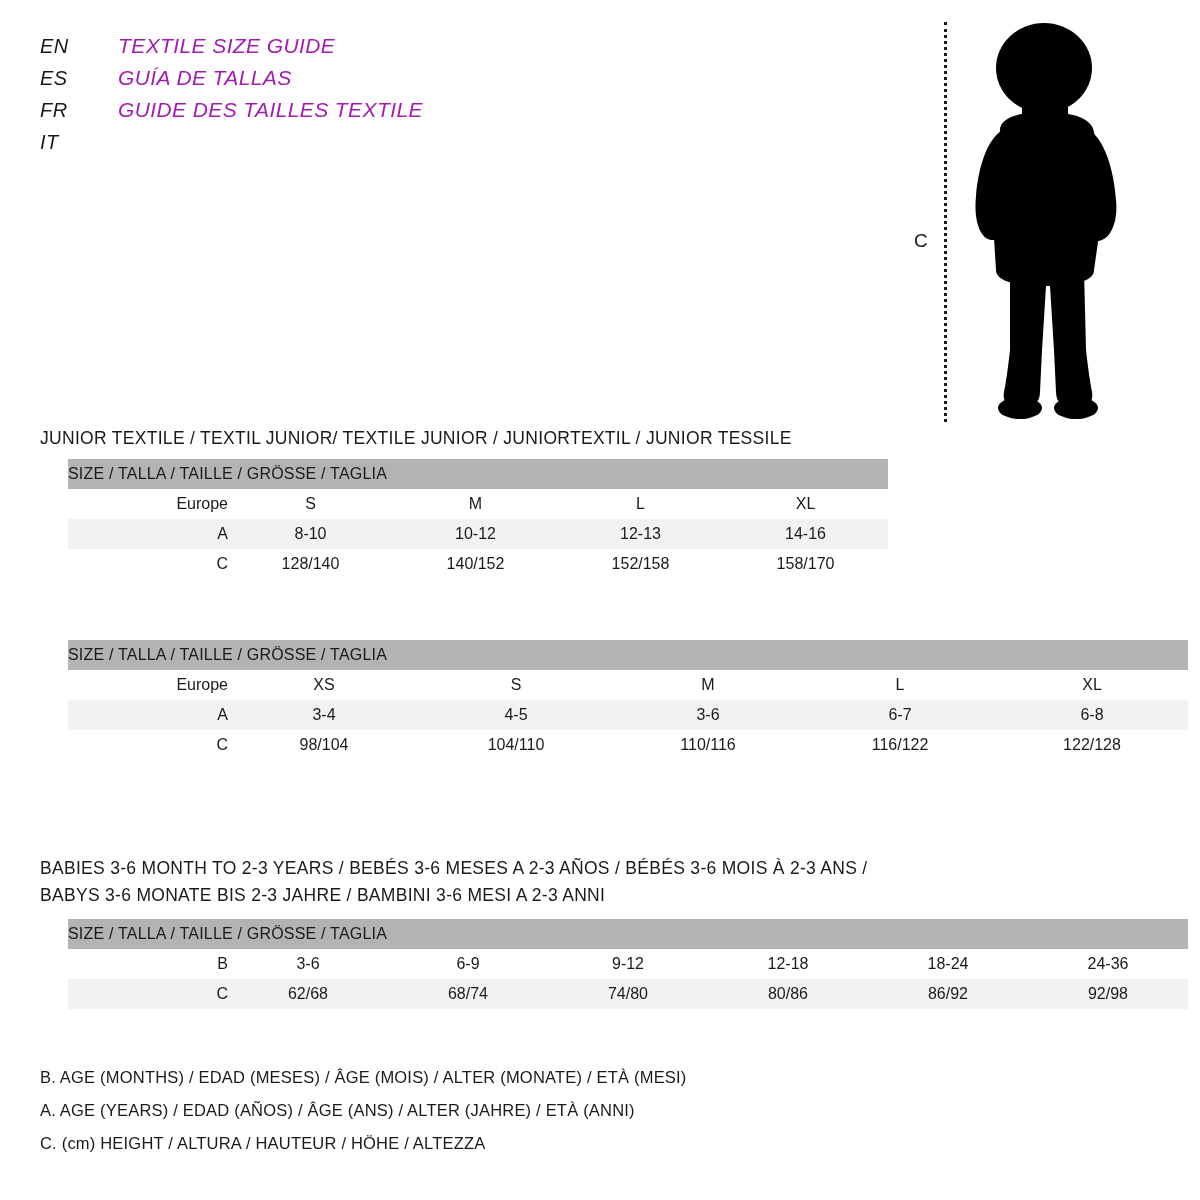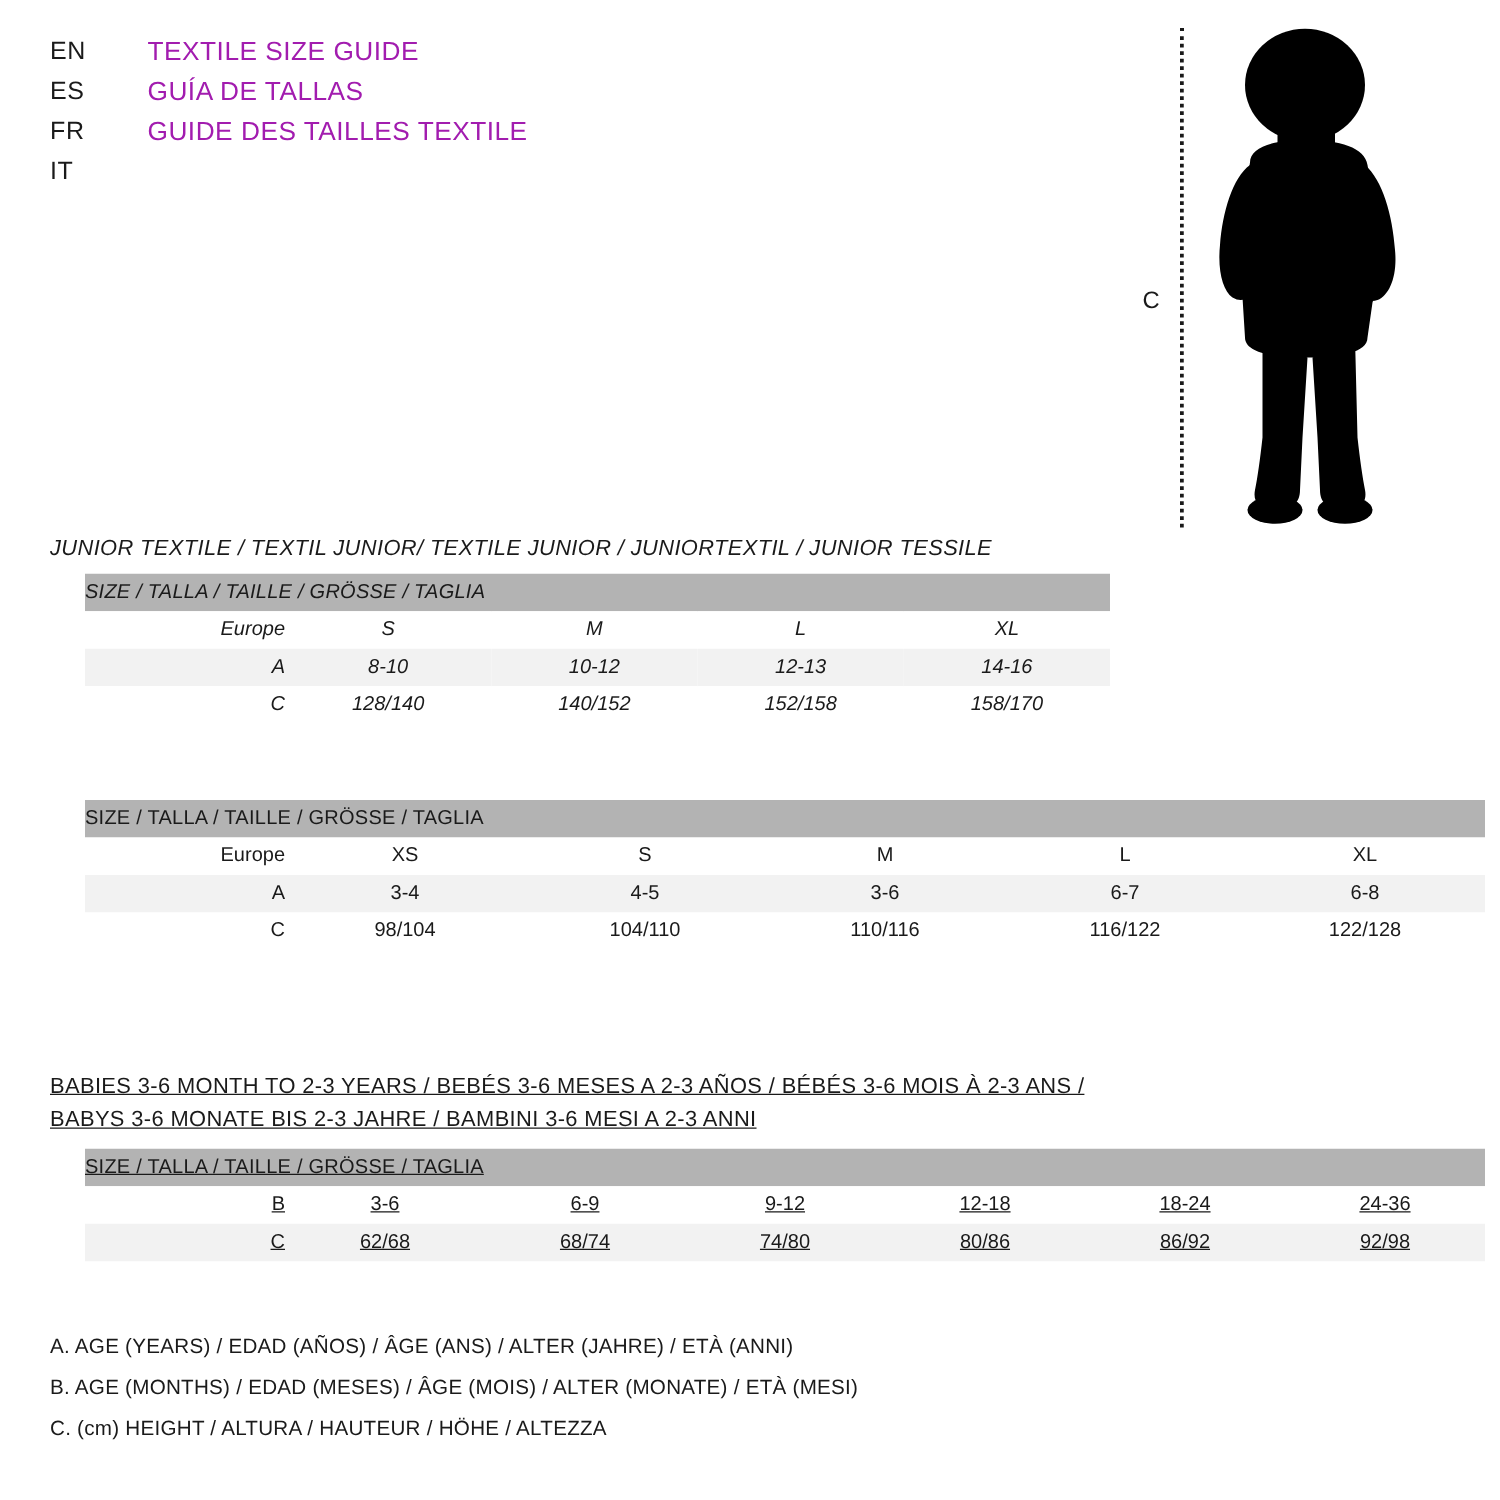--- a/index.html
+++ b/index.html
@@ -18,22 +18,23 @@
 
   
   .lang-block {
     position: absolute;
     top: 30px;
     left: 40px;
     width: 620px;
   }
   .lang-row {
     display: flex;
-    align-items: flex-start;
+    align-items: center;
     height: 32px;
+    font-style: italic;
   }
   .lang-code {
     width: 78px;
     font-size: 20px;
     letter-spacing: 0.5px;
     color: #1a1a1a;
   }
   .lang-title {
     font-size: 21px;
     letter-spacing: 0.4px;
@@ -186,21 +187,21 @@
                C 142 382, 136 388, 124 388
                C 110 388, 104 382, 104 372
                L 102 330 L 98 266 Z"></path>
 
       <ellipse cx="68" cy="388" rx="22" ry="11"></ellipse>
       <ellipse cx="124" cy="388" rx="22" ry="11"></ellipse>
     </g>
   </svg>
 </div>
 
-<div class="section" style="top:428px;font-style:italic;">
+<div class="section" style="top:428px;">
   <div class="section-heading">JUNIOR TEXTILE / TEXTIL JUNIOR/ TEXTILE JUNIOR / JUNIORTEXTIL / JUNIOR TESSILE</div>
   <table class="size-table" style="width:820px;">
     <colgroup>
       <col style="width:160px;">
       <col style="width:165px;">
       <col style="width:165px;">
       <col style="width:165px;">
       <col style="width:165px;">
     </colgroup>
     <tbody>
@@ -267,21 +268,21 @@
         <td class="val-cell">98/104</td>
         <td class="val-cell">104/110</td>
         <td class="val-cell">110/116</td>
         <td class="val-cell">116/122</td>
         <td class="val-cell">122/128</td>
       </tr>
     </tbody>
   </table>
 </div>
 
-<div class="section" style="top:855px;text-decoration:underline;">
+<div class="section" style="top:855px;">
   <div class="section-heading two-line">
     <div>BABIES 3-6 MONTH TO 2-3 YEARS / BEBÉS 3-6 MESES A 2-3 AÑOS / BÉBÉS 3-6 MOIS À 2-3 ANS /</div>
     <div>BABYS 3-6 MONATE BIS 2-3 JAHRE / BAMBINI 3-6 MESI A 2-3 ANNI</div>
   </div>
   <table class="size-table" style="width:1120px;">
     <colgroup>
       <col style="width:160px;">
       <col style="width:160px;">
       <col style="width:160px;">
       <col style="width:160px;">
@@ -309,16 +310,16 @@
         <td class="val-cell">74/80</td>
         <td class="val-cell">80/86</td>
         <td class="val-cell">86/92</td>
         <td class="val-cell">92/98</td>
       </tr>
     </tbody>
   </table>
 </div>
 
 <div class="footnotes">
+  <div class="footnote">B. AGE (MONTHS) / EDAD (MESES) / ÂGE (MOIS) / ALTER (MONATE) / ETÀ (MESI)</div>
   <div class="footnote">A. AGE (YEARS) / EDAD (AÑOS) / ÂGE (ANS) / ALTER (JAHRE) / ETÀ (ANNI)</div>
-  <div class="footnote">B. AGE (MONTHS) / EDAD (MESES) / ÂGE (MOIS) / ALTER (MONATE) / ETÀ (MESI)</div>
   <div class="footnote">C. (cm) HEIGHT / ALTURA / HAUTEUR / HÖHE / ALTEZZA</div>
 </div>
 
 </body></html>

